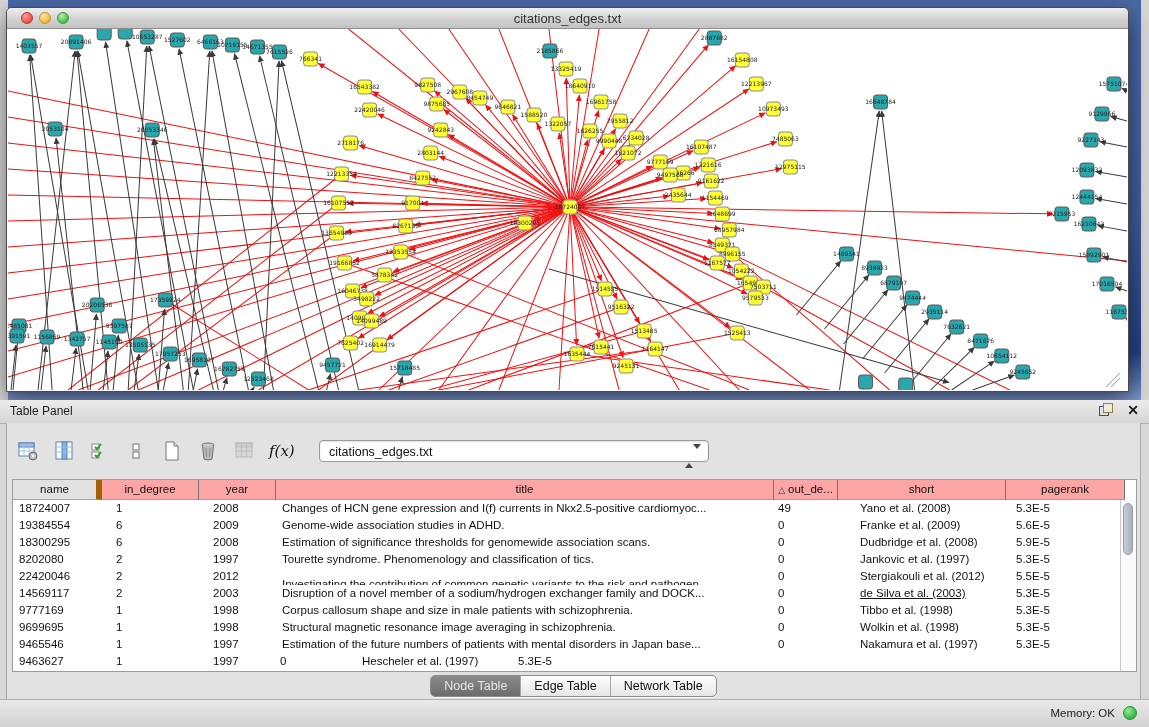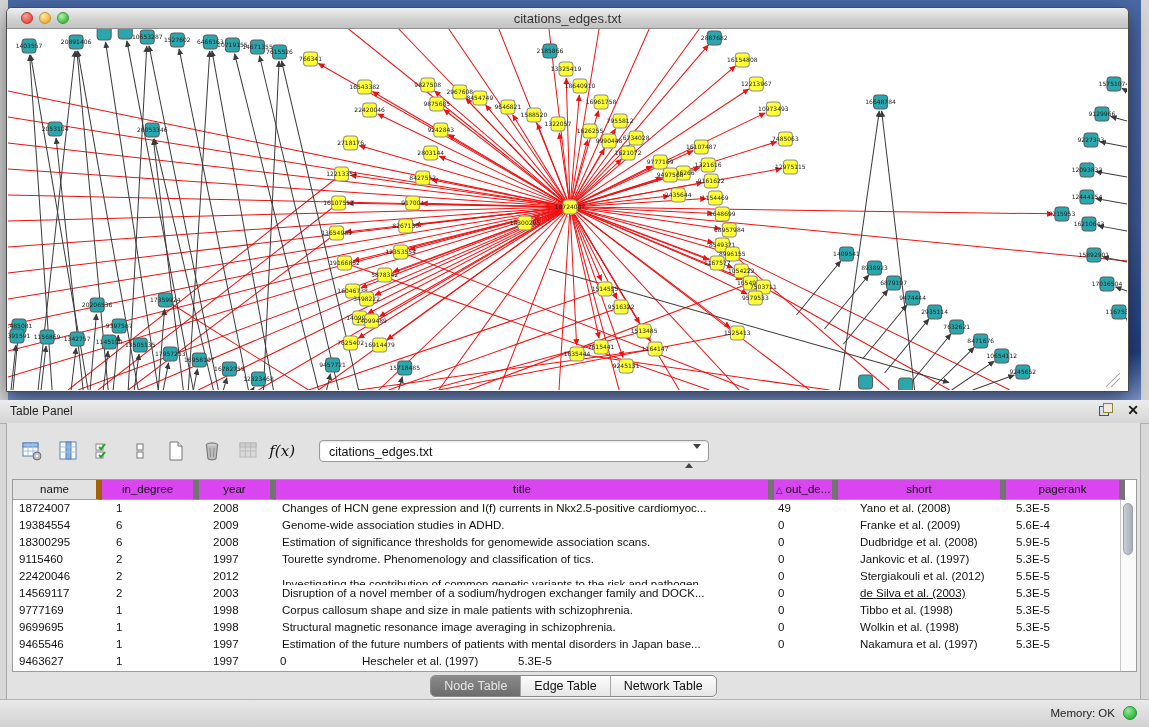--- a/index.html
+++ b/index.html
@@ -33,35 +33,35 @@
   .panel-title{position:absolute;left:10px;top:4px;font-size:12px;color:#222;}
   .panel-icons{position:absolute;right:10px;top:3px;display:flex;gap:14px;align-items:center;}
   .float-ic{position:relative;width:14px;height:14px;}
   .float-ic .sq1{position:absolute;left:0;top:3px;width:8px;height:8px;border:1px solid #3c4f86;background:transparent;}
   .float-ic .sq2{position:absolute;left:4px;top:0;width:8px;height:8px;border:1px solid #8a853c;background:#efeadb;}
   .close-ic{font-size:14px;font-weight:bold;color:#1a1a1a;line-height:14px;}
   .panel-body{position:absolute;left:6px;top:23px;width:1135px;height:277px;background:#e2e2e2;
       border:1px solid #a8a8a8;border-top:none;box-sizing:border-box;}
   
   .toolbar{position:absolute;left:10px;top:12px;height:32px;display:flex;align-items:center;gap:10px;}
-  .tb-ic{width:26px;height:26px;display:flex;align-items:center;justify-content:flex-end;}
+  .tb-ic{width:26px;height:26px;display:flex;align-items:center;justify-content:flex-start;}
   .fx{font-family:"DejaVu Serif",serif;font-style:italic;font-size:15px;color:#111;}
   .combo{margin-left:14px;width:390px;height:22px;background:#fff;border:1px solid #9a9a9a;border-radius:4px;
       position:relative;font-size:12.5px;color:#111;line-height:22px;padding-left:9px;box-sizing:border-box;
       box-shadow:inset 0 1px 2px rgba(0,0,0,.12);}
   .combo .arrows{position:absolute;right:7px;top:4px;}
   .combo .arrows .up{width:0;height:0;border-left:4px solid transparent;border-right:4px solid transparent;
       border-bottom:5px solid #444;margin-bottom:2px;}
   .combo .arrows .dn{width:0;height:0;border-left:4px solid transparent;border-right:4px solid transparent;
       border-top:5px solid #444;}
   
   .tbl{position:absolute;left:5px;top:56px;width:1125px;height:193px;background:#fff;
       border:1px solid #9c9c9c;box-sizing:border-box;overflow:hidden;}
   .thead{display:flex;height:20px;}
-  .th{box-sizing:border-box;height:20px;background:#d946ef;border-right:6px solid #737373;
+  .th{box-sizing:border-box;height:20px;background:#fca5a5;border-right:1px solid #737373;
       border-bottom:1px solid #8fa8b6;font-size:11.5px;color:#111;text-align:center;line-height:19px;
       overflow:hidden;white-space:nowrap;}
   .th.gray{background:#e2e2e2;border-right:6px solid #a16207;}
   .sort-tri{font-size:9px;color:#23355c;margin-right:3px;}
   .trow{display:flex;height:17px;}
   .td{box-sizing:border-box;font-size:11.5px;color:#111;line-height:17px;white-space:nowrap;overflow:hidden;}
   .vscroll{position:absolute;right:0;top:20px;bottom:0;width:15px;background:#fafafa;border-left:1px solid #c9c9c9;}
   .vthumb{position:absolute;left:2px;top:3px;width:10px;height:52px;border-radius:6px;
       background:linear-gradient(90deg,#c9ced6,#a8afbb);border:1px solid #98a0ac;box-sizing:border-box;}
   
@@ -852,33 +852,33 @@
             <div class="td" style="width: 168px; padding-left: 22px;">Yano et al. (2008)</div>
             <div class="td" style="width: 119px; padding-left: 10px;">5.3E-5</div>
           </div>
           <div class="trow">
             <div class="td" style="width: 89px; padding-left: 6px;">19384554</div>
             <div class="td" style="width: 97px; padding-left: 14px;">6</div>
             <div class="td" style="width: 77px; padding-left: 14px;">2009</div>
             <div class="td" style="width: 498px; padding-left: 6px;">Genome-wide association studies in ADHD.</div>
             <div class="td" style="width: 64px; padding-left: 4px;">0</div>
             <div class="td" style="width: 168px; padding-left: 22px;">Franke et al. (2009)</div>
-            <div class="td" style="width: 119px; padding-left: 10px;">5.6E-4</div>
+            <div class="td" style="width: 119px; padding-left: 10px;">5.6E-5</div>
           </div>
           <div class="trow">
             <div class="td" style="width: 89px; padding-left: 6px;">18300295</div>
             <div class="td" style="width: 97px; padding-left: 14px;">6</div>
             <div class="td" style="width: 77px; padding-left: 14px;">2008</div>
             <div class="td" style="width: 498px; padding-left: 6px;">Estimation of significance thresholds for genomewide association scans.</div>
             <div class="td" style="width: 64px; padding-left: 4px;">0</div>
             <div class="td" style="width: 168px; padding-left: 22px;">Dudbridge et al. (2008)</div>
             <div class="td" style="width: 119px; padding-left: 10px;">5.9E-5</div>
           </div>
           <div class="trow">
-            <div class="td" style="width: 89px; padding-left: 6px;">9115460</div>
+            <div class="td" style="width: 89px; padding-left: 6px;">8202080</div>
             <div class="td" style="width: 97px; padding-left: 14px;">2</div>
             <div class="td" style="width: 77px; padding-left: 14px;">1997</div>
             <div class="td" style="width: 498px; padding-left: 6px;">Tourette syndrome. Phenomenology and classification of tics.</div>
             <div class="td" style="width: 64px; padding-left: 4px;">0</div>
             <div class="td" style="width: 168px; padding-left: 22px;">Jankovic et al. (1997)</div>
             <div class="td" style="width: 119px; padding-left: 10px;">5.3E-5</div>
           </div>
           <div class="trow">
             <div class="td" style="width: 89px; padding-left: 6px;">22420046</div>
             <div class="td" style="width: 97px; padding-left: 14px;">2</div>

